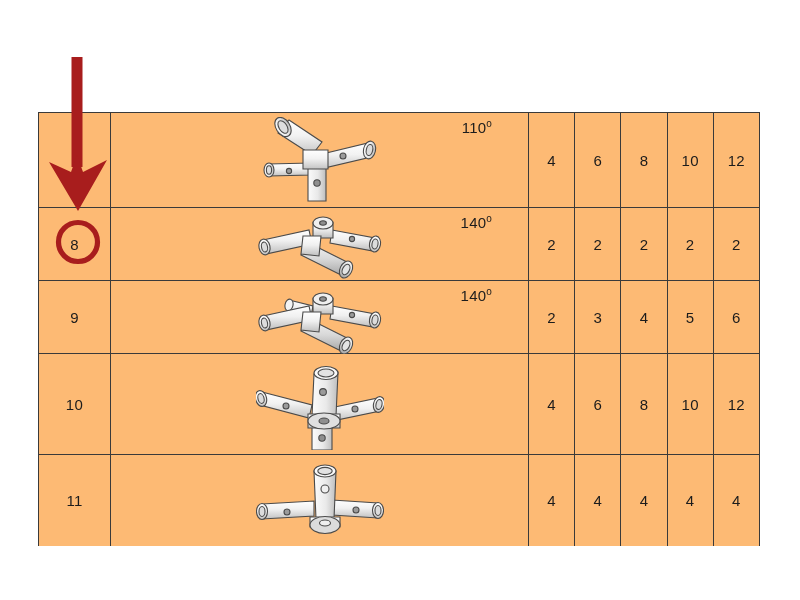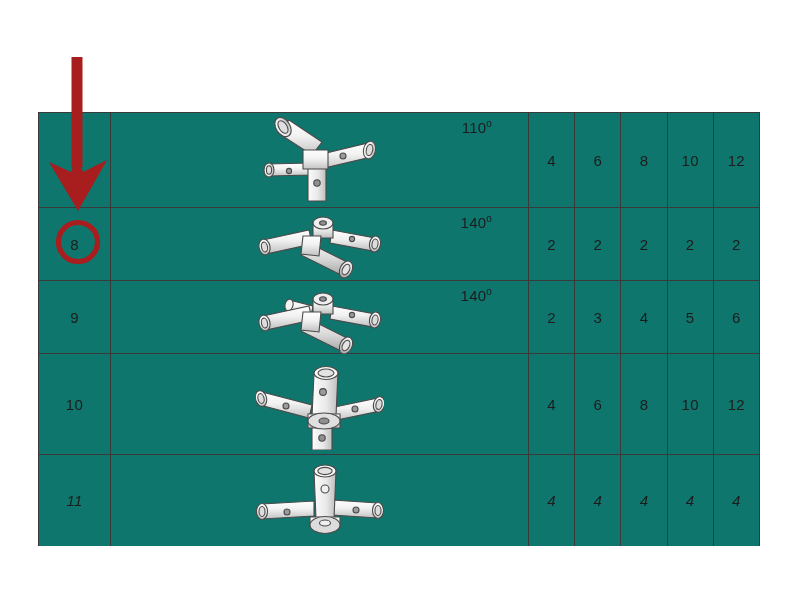--- a/index.html
+++ b/index.html
@@ -37,21 +37,21 @@
     border-left: 1.6px solid #3a3a3a;
     border-right: 1.6px solid #3a3a3a;
     border-top: 1.6px solid #3a3a3a;
     border-bottom: none;
     padding: 0;
     vertical-align: middle;
     text-align: center;
     font-size: 15px;
     color: #1c1c1c;
     position: relative;
-    background: #0f766e;
+    background: #fdba74;
   }
   .spec-table tr.row-last td {
     border-bottom: none;
   }
   .col-id    { width: 72px; }
   .col-img   { width: 418px; }
   .col-n     { width: 46.2px; }
 
   .cell-id {
     font-size: 15px;
@@ -321,21 +321,21 @@
             </svg>
           </span>
         </td>
         <td class="cell-num">4</td>
         <td class="cell-num">6</td>
         <td class="cell-num">8</td>
         <td class="cell-num">10</td>
         <td class="cell-num">12</td>
       </tr>
 
-      <tr class="row-last" style="height:91px;font-style:italic;">
+      <tr class="row-last" style="height:91px;">
         <td class="cell-id">11</td>
         <td>
           <span class="img-cell-inner">
             <svg class="fitting-art" width="128" height="82" viewBox="0 0 128 82">
               <defs>
                 <linearGradient id="g5a" x1="0" y1="0" x2="0" y2="1">
                   <stop offset="0%" stop-color="#ffffff"></stop>
                   <stop offset="45%" stop-color="#f1f1f1"></stop>
                   <stop offset="100%" stop-color="#c2c2c2"></stop>
                 </linearGradient>

